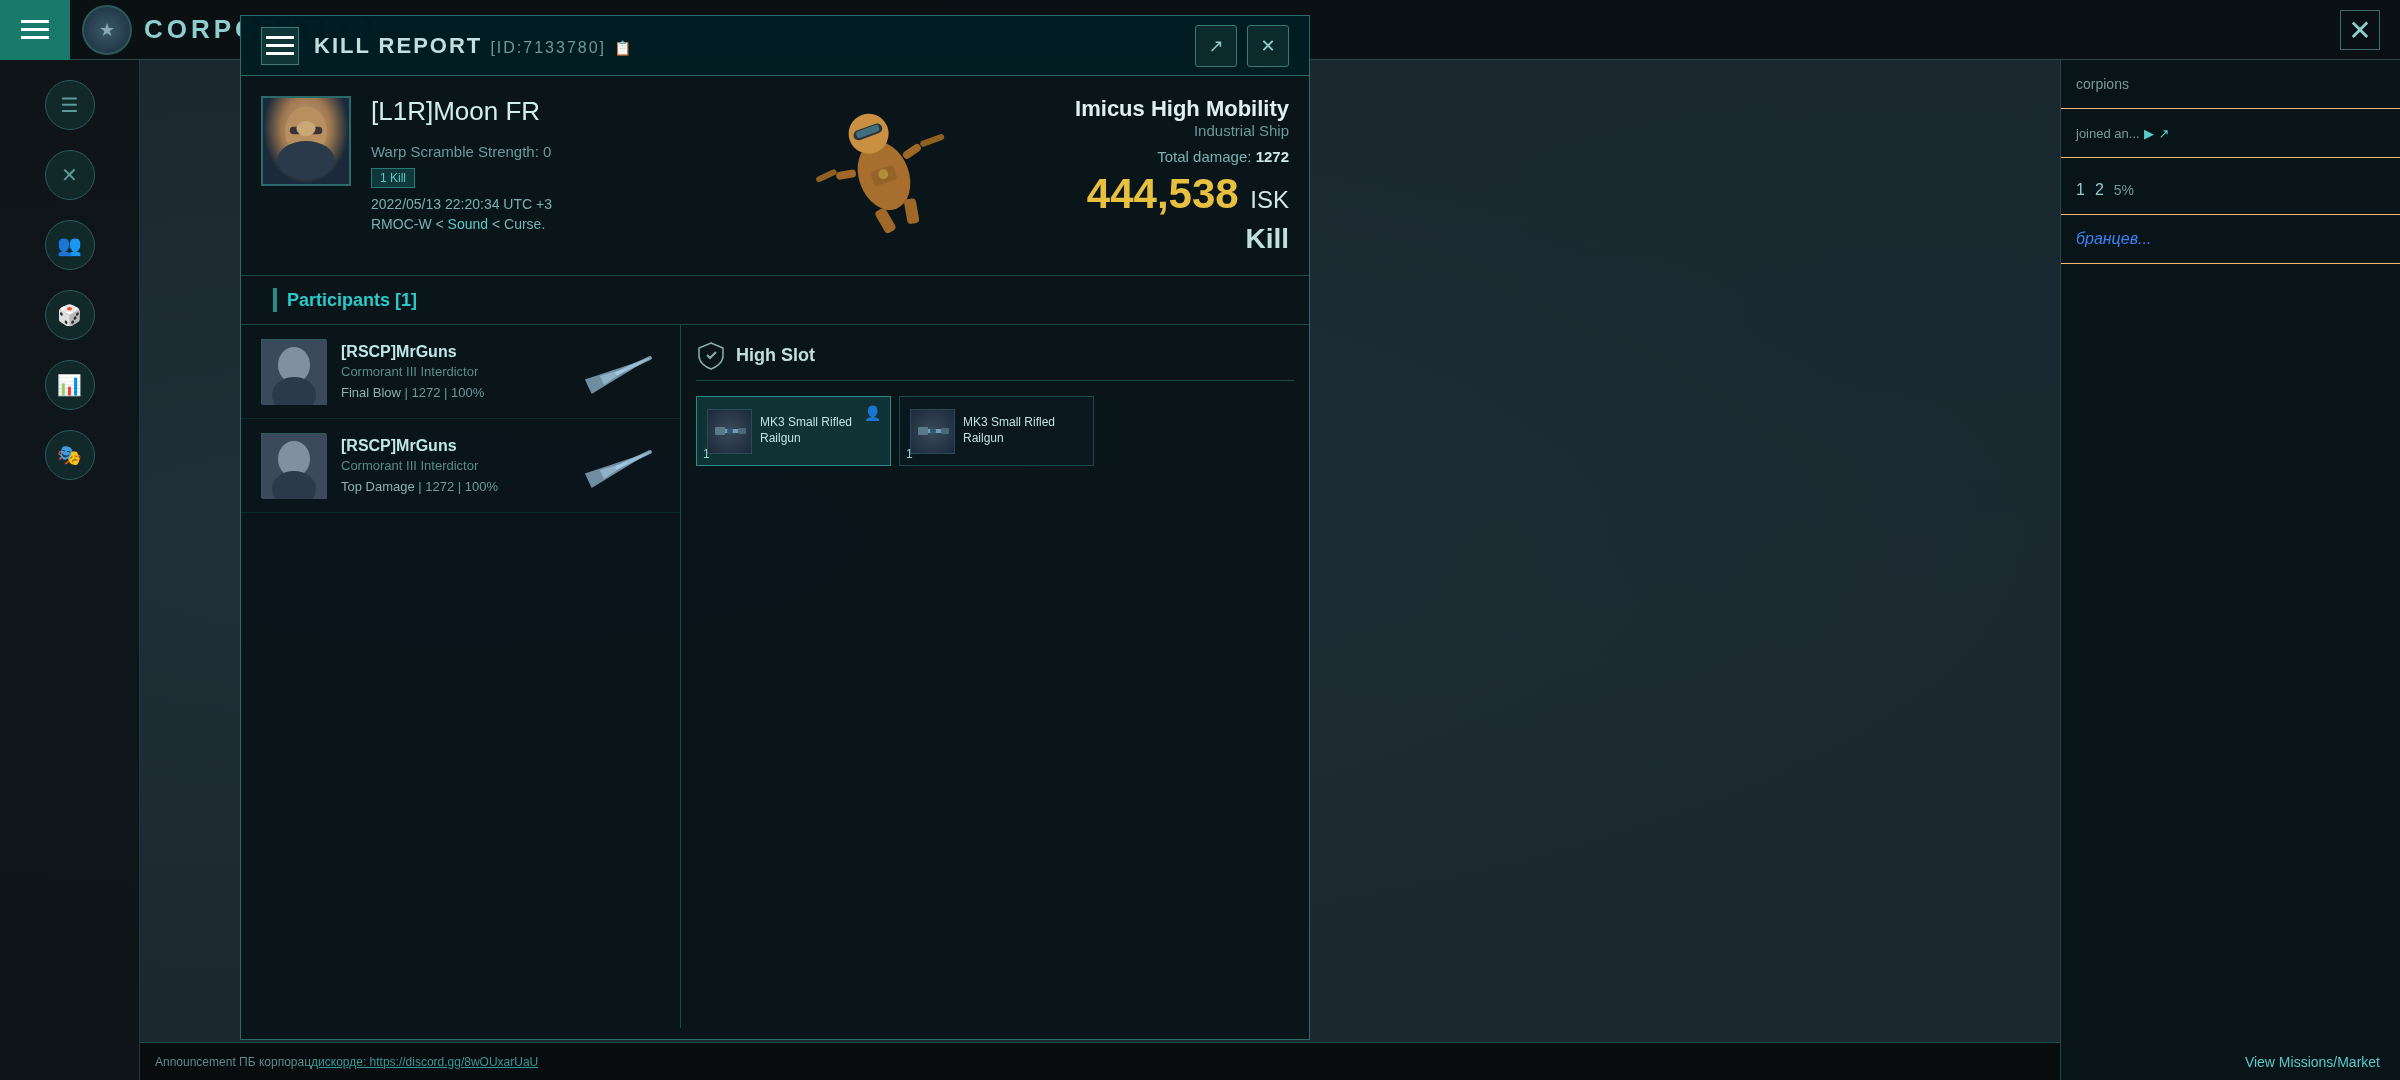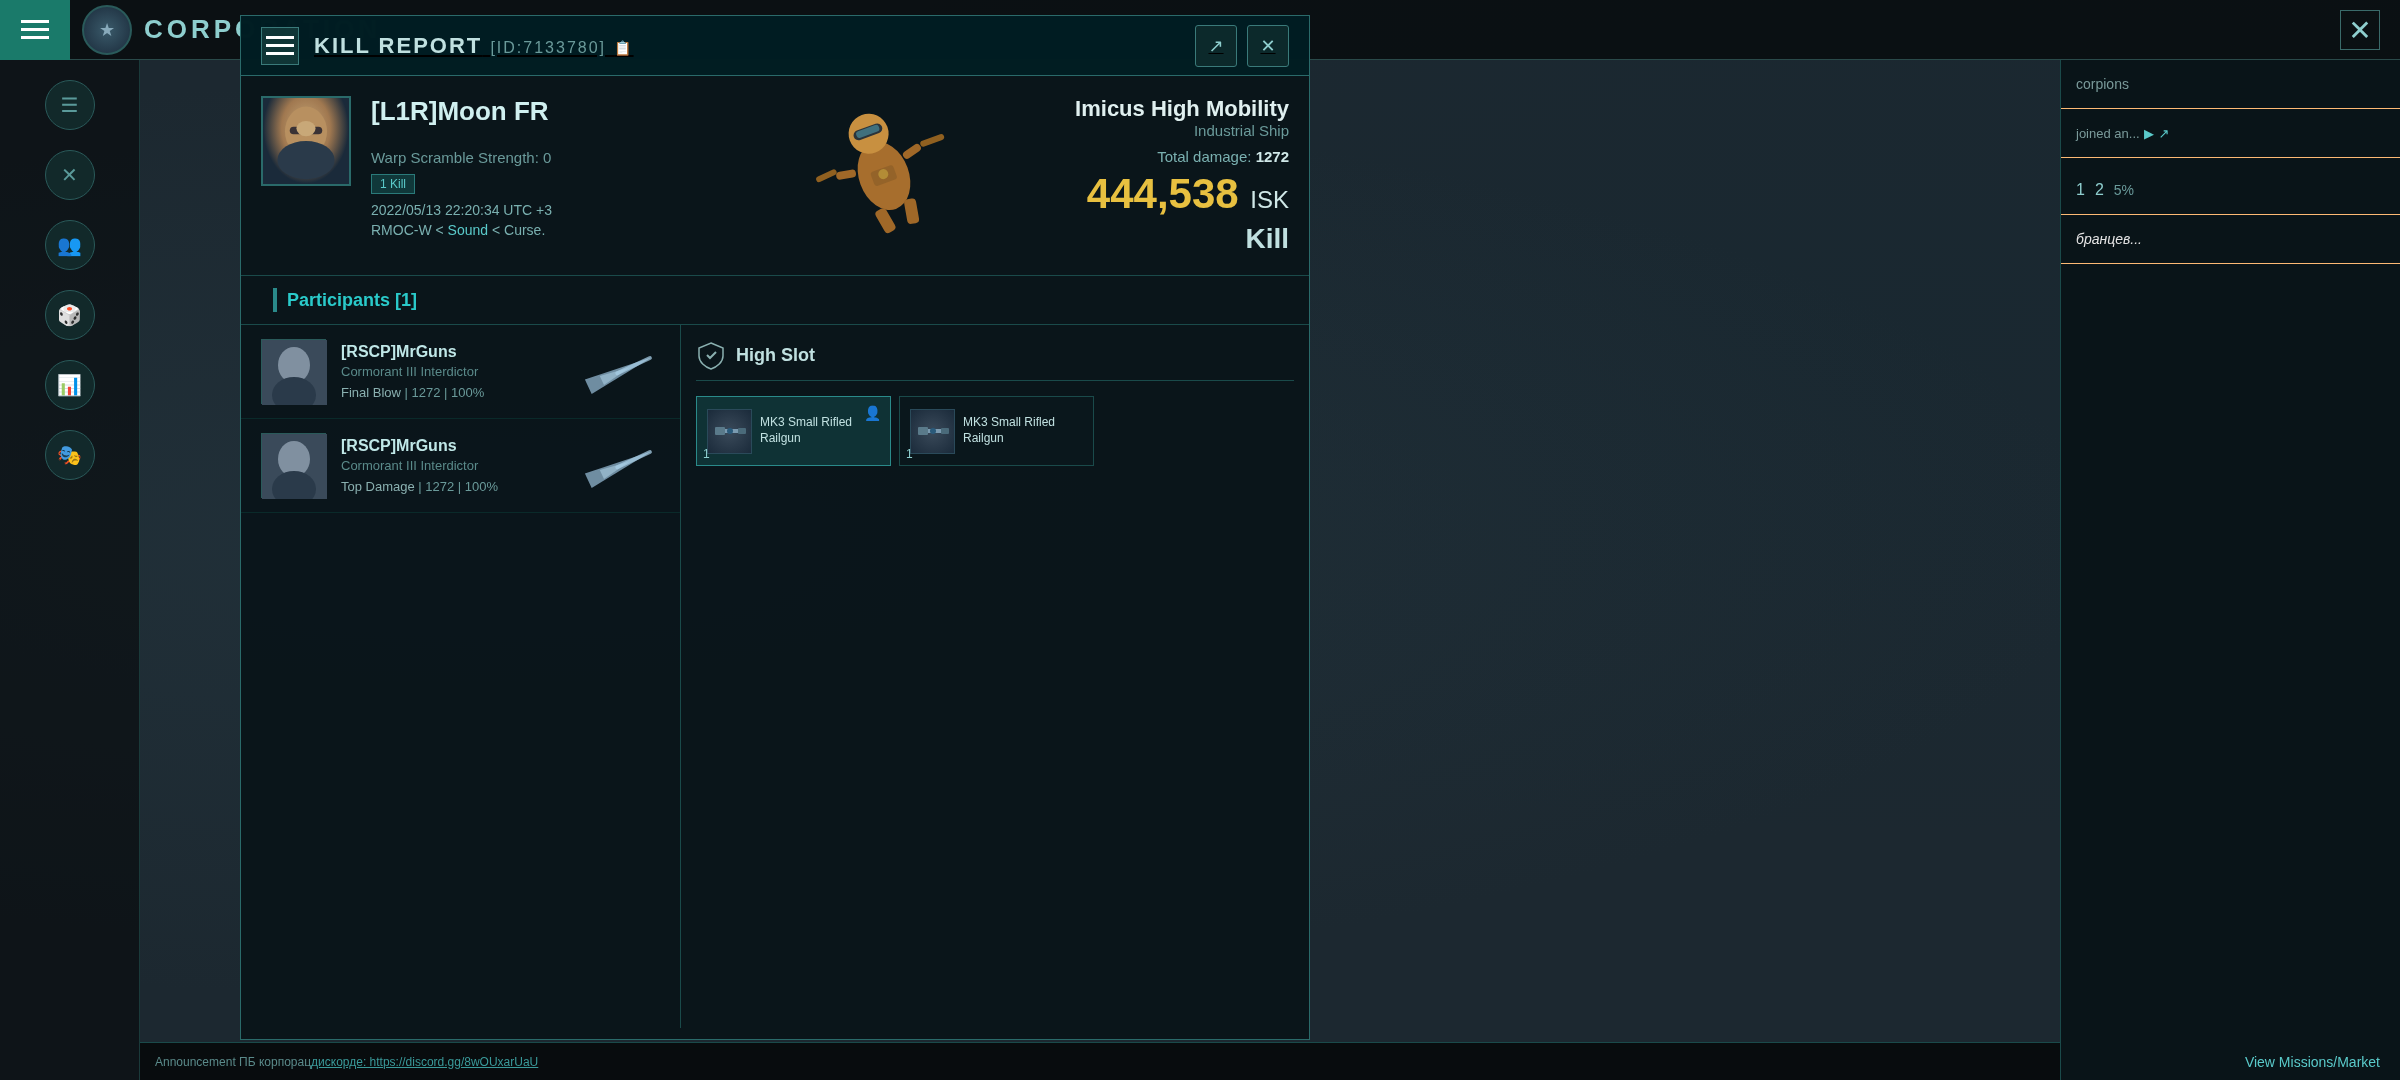--- a/index.html
+++ b/index.html
@@ -141,21 +141,20 @@
     }
 
     .kill-report-header {
       height: 60px;
       background: rgba(0,30,35,0.9);
       border-bottom: 1px solid #2a6a6a;
       display: flex;
       align-items: center;
       padding: 8px 20px;
       gap: 15px;
-      text-decoration: underline;
     }
 
     .kr-menu-btn {
       width: 38px;
       height: 38px;
       background: rgba(20,60,60,0.8);
       border: 1px solid #3a7a7a;
       display: flex;
       align-items: center;
       justify-content: center;
@@ -230,22 +229,22 @@
       justify-content: center;
     }
 
     .victim-info {
       flex: 1;
     }
 
     .victim-name {
       color: #d0f0f0;
       font-size: 26px;
-      font-weight: bold;
-      margin-bottom: 22px;
+      font-weight: normal;
+      margin-bottom: 16px;
     }
 
     .victim-detail {
       color: #6a9a9a;
       font-size: 15px;
       margin-bottom: 8px;
     }
 
     .victim-kills-badge {
       display: inline-block;
@@ -547,22 +546,22 @@
       color: #8ecece;
       font-size: 16px;
     }
 
     .rp-percent {
       color: #6a9a9a;
       font-size: 14px;
     }
 
     .rp-samples-text {
-      color: #e5e5e5;
-      font-size: 14px;
+      color: #3b82f6;
+      font-size: 16px;
       margin-top: 10px;
       font-style: italic;
     }
 
     .view-missions-btn {
       position: absolute;
       bottom: 10px;
       right: 20px;
       color: #5acaca;
       font-size: 14px;

